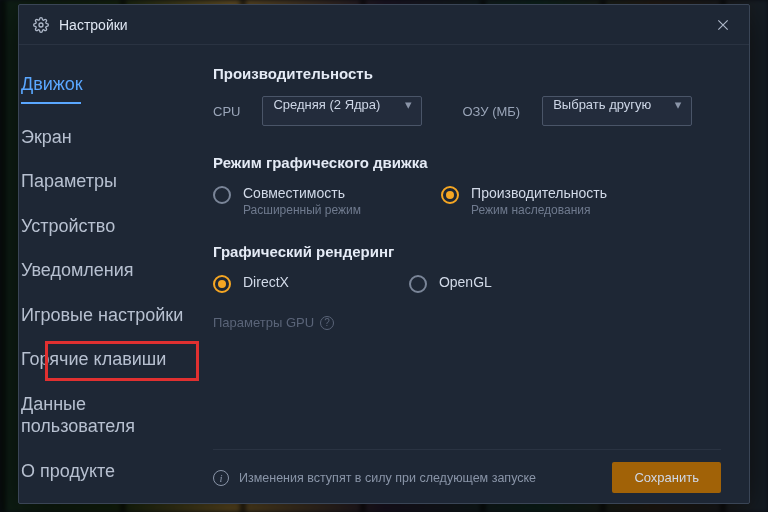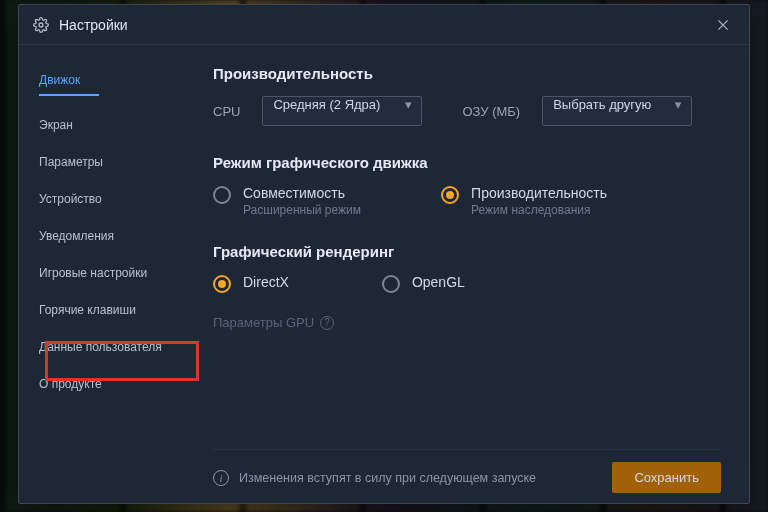--- a/index.html
+++ b/index.html
@@ -25,21 +25,21 @@
     display: flex; align-items: center; height: 40px; padding: 0 14px;
     border-bottom: 1px solid #2a3342;
   }
   .titlebar .gear { width: 16px; height: 16px; margin-right: 10px; color: #aeb8c9; }
   .titlebar .title { font-size: 14px; color: #dfe6f2; }
   .titlebar .close { margin-left: auto; width: 24px; height: 24px; display:flex; align-items:center; justify-content:center; color:#aeb8c9; cursor:pointer; }
   .titlebar .close svg { width: 14px; height: 14px; }
   .body { flex:1; display:flex; overflow:hidden; }
   .sidebar { width: 186px; padding: 18px 0 0 0; }
   .side-item {
-    padding: 10px 20px 12px 20px; font-size: 12px; color: #b7c0d0; cursor:pointer;
+    padding: 10px 20px 12px 2px; font-size: 18px; color: #b7c0d0; cursor:pointer;
     line-height: 1.25;
   }
   .side-item.active { color: #5aa7ff; }
   .side-item.active::after {
     content:""; display:block; height:2px; background:#5aa7ff; margin-top:6px; width: 60px;
   }
   .side-highlight {
     position: absolute; left: 26px; top: 336px; width: 154px; height: 40px;
     border: 3px solid #e03030; pointer-events: none;
   }
@@ -162,21 +162,21 @@
             <div class="opt-text">
               <div class="t1">Производительность</div>
               <div class="t2">Режим наследования</div>
             </div>
           </div>
         </div>
       </div>
 
       <div class="section3">
         <div class="section-title">Графический рендеринг</div>
-        <div class="radio-row" style="gap:93px">
+        <div class="radio-row" style="gap:120px">
           <div class="radio-opt">
             <span class="radio sel"></span>
             <div class="opt-text">
               <div class="t1">DirectX</div>
             </div>
           </div>
           <div class="radio-opt">
             <span class="radio"></span>
             <div class="opt-text">
               <div class="t1">OpenGL</div>

